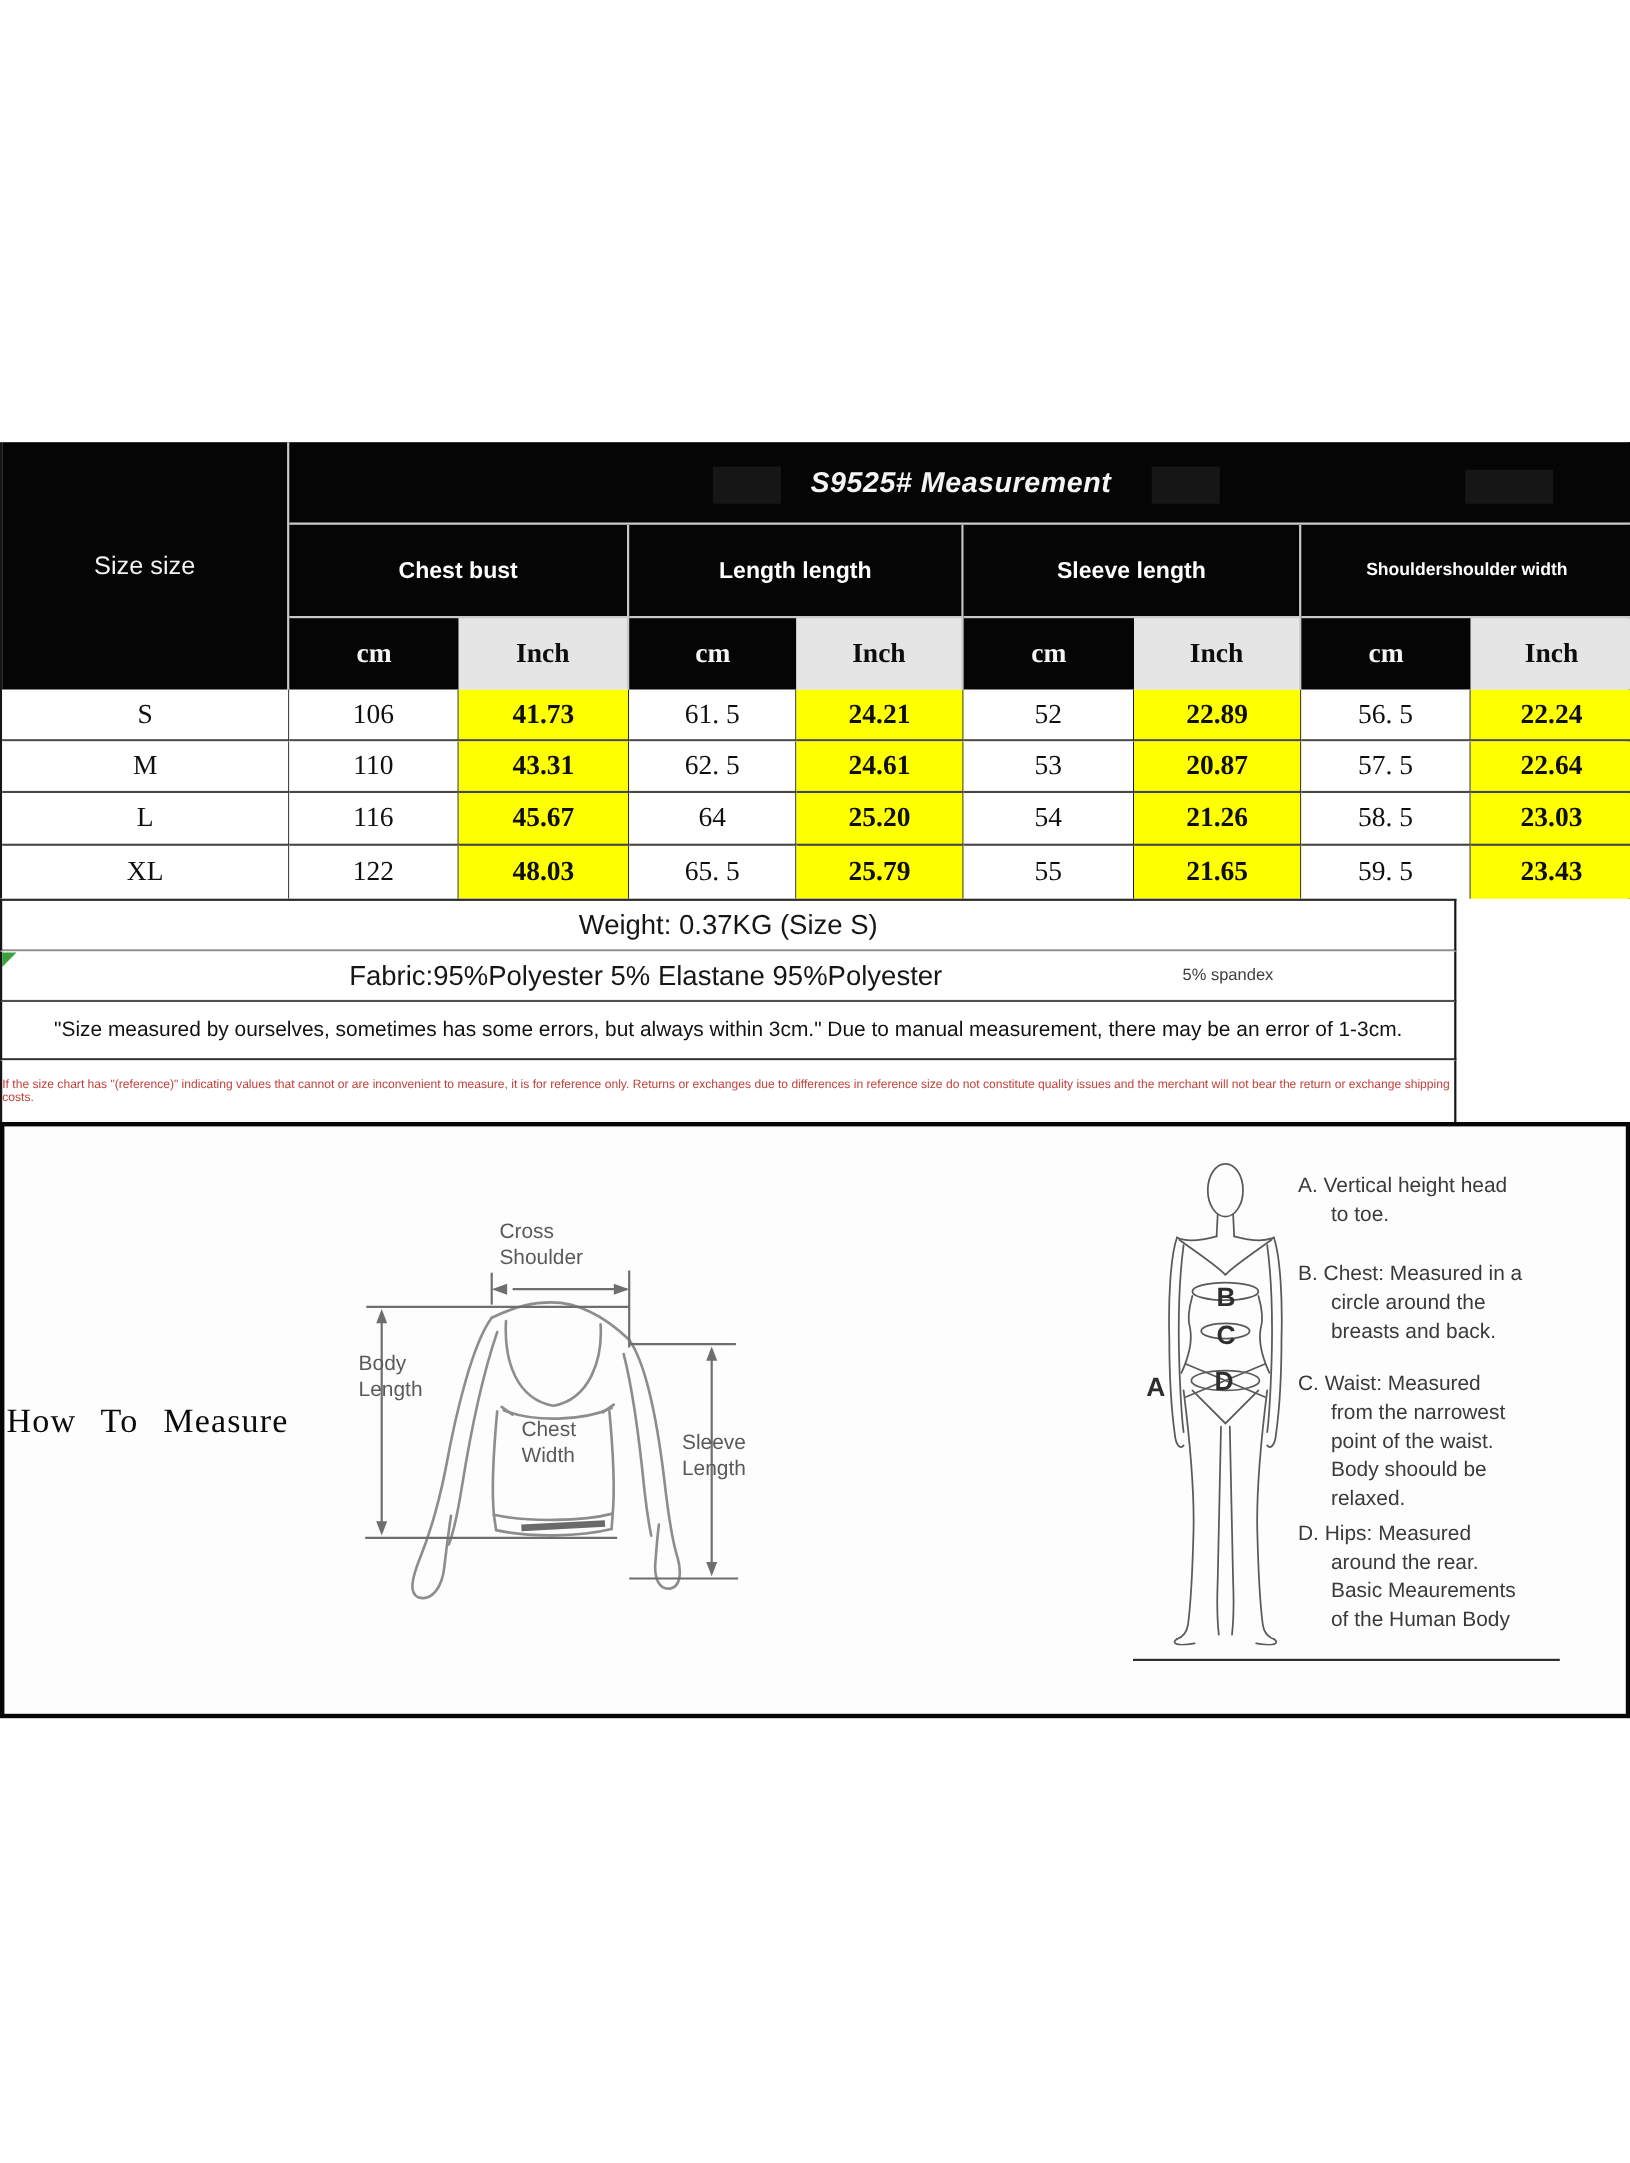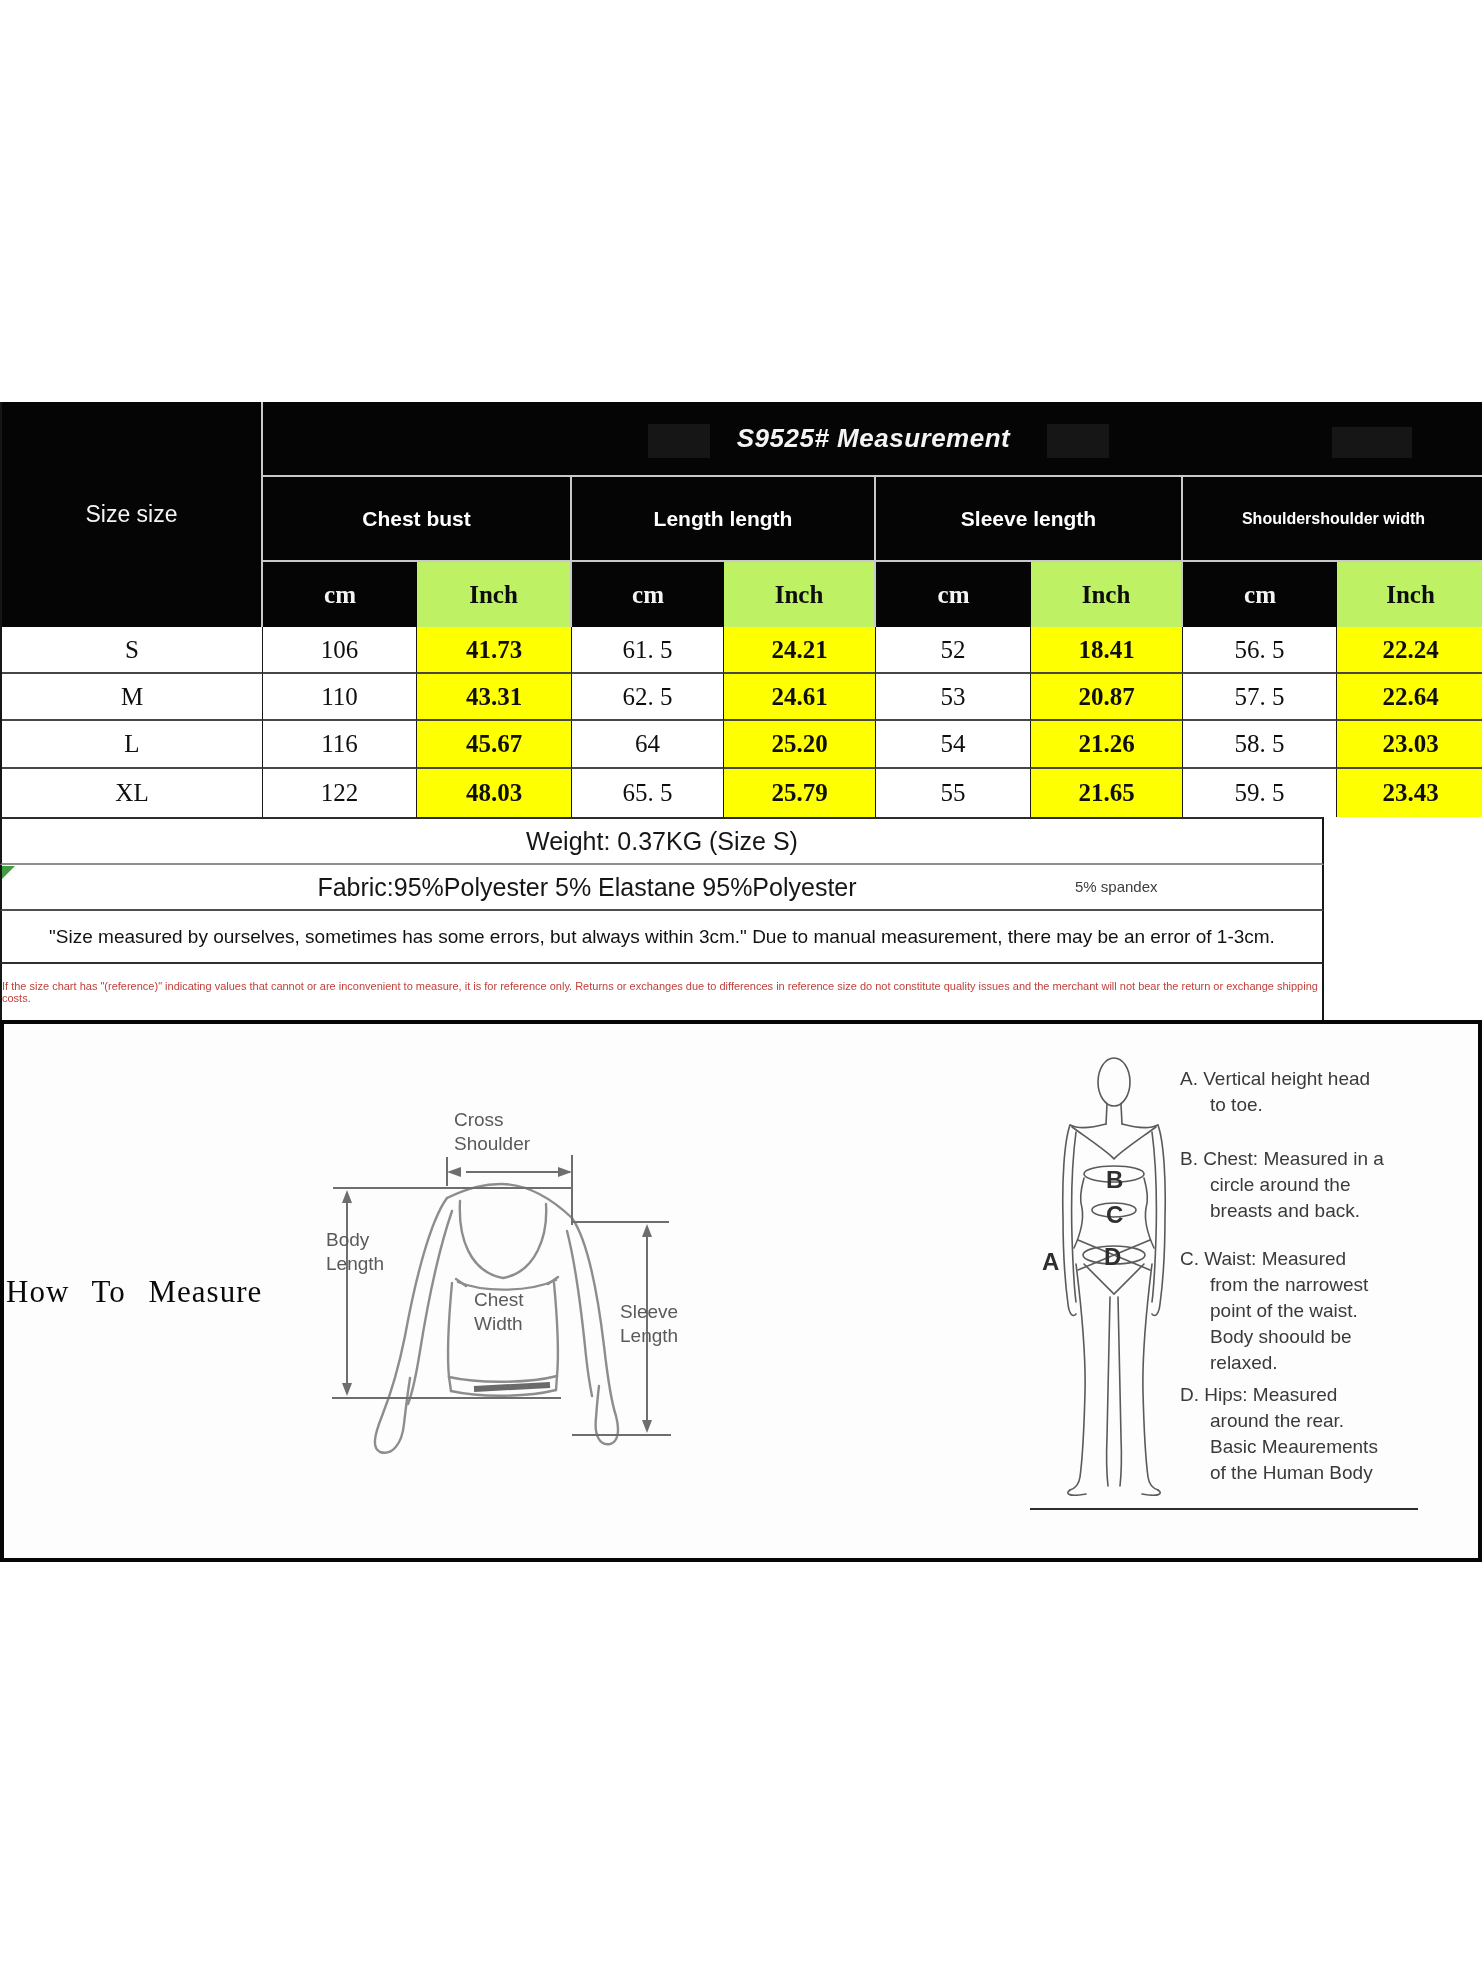--- a/index.html
+++ b/index.html
@@ -19,21 +19,21 @@
   .cell-title .t{position:relative;z-index:2;font-style:italic;}
   .ghost{position:absolute;background:#161616;z-index:1;}
   .cell-group{grid-row:2;border-bottom:2px solid #c9c9c9;font-size:21px;font-weight:600;color:#ffffff;}
   .g1{grid-column:2/4;border-right:2px solid #c9c9c9;}
   .g2{grid-column:4/6;border-right:2px solid #c9c9c9;}
   .g3{grid-column:6/8;border-right:2px solid #c9c9c9;}
   .g4{grid-column:8/10;font-size:16px;}
   .u{grid-row:3;display:flex;align-items:center;justify-content:center;box-sizing:border-box;
      font-family:"Liberation Serif","DejaVu Serif",serif;font-weight:700;font-size:25px;}
   .u-cm{background:#050505;color:#f4f4f4;}
-  .u-in{background:#bef264;color:#0d0d0d;border-right:2px solid #c9c9c9;}
+  .u-in{background:#e5e5e5;color:#0d0d0d;border-right:2px solid #c9c9c9;}
   .u-in.last{border-right:none;}
   .c2{grid-column:2}.c3{grid-column:3}.c4{grid-column:4}.c5{grid-column:5}
   .c6{grid-column:6}.c7{grid-column:7}.c8{grid-column:8}.c9{grid-column:9}
   .r4{grid-row:4}.r5{grid-row:5}.r6{grid-row:6}.r7{grid-row:7}
   .d{display:flex;align-items:center;justify-content:center;box-sizing:border-box;
      font-family:"Liberation Serif","DejaVu Serif",serif;font-size:25px;color:#0f0f0f;
      background:#fff;border-right:1px solid #191919;border-bottom:2px solid #474747;}
   .d.inch{background:#feff01;font-weight:700;}
   .d.lastcol{border-right:none;}
   .r7.d{border-bottom:none;}
@@ -120,21 +120,21 @@
     <div class="u u-in c7">Inch</div>
     <div class="u u-cm c8">cm</div>
     <div class="u u-in last c9">Inch</div>
 
     <div class="d d-size r4">S</div>
     <div class="d r4 c2">106</div>
     <div class="d inch r4 c3">41.73</div>
     <div class="d r4 c4">61. 5</div>
     <div class="d inch r4 c5">24.21</div>
     <div class="d r4 c6">52</div>
-    <div class="d inch r4 c7">18.41</div>
+    <div class="d inch r4 c7">22.89</div>
     <div class="d r4 c8">56. 5</div>
     <div class="d inch lastcol r4 c9">22.24</div>
 
     <div class="d d-size r5">M</div>
     <div class="d r5 c2">110</div>
     <div class="d inch r5 c3">43.31</div>
     <div class="d r5 c4">62. 5</div>
     <div class="d inch r5 c5">24.61</div>
     <div class="d r5 c6">53</div>
     <div class="d inch r5 c7">20.87</div>

